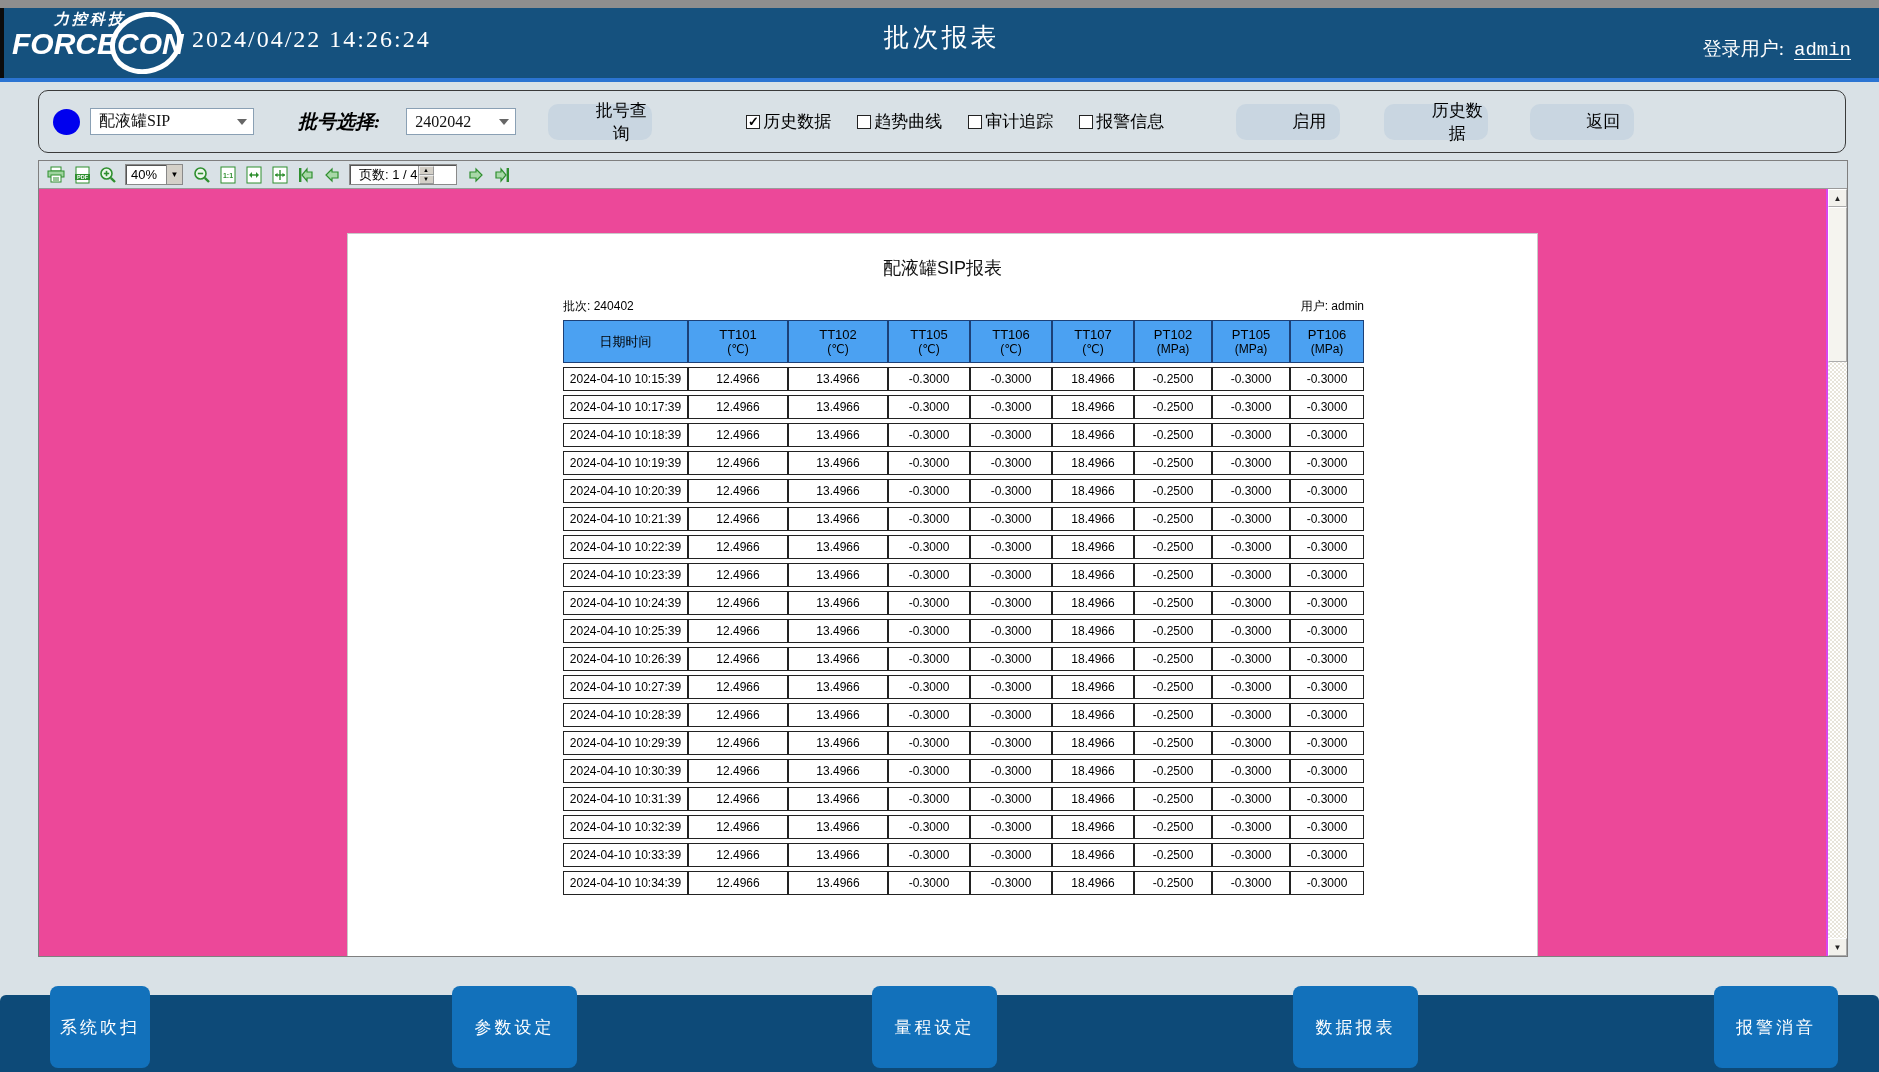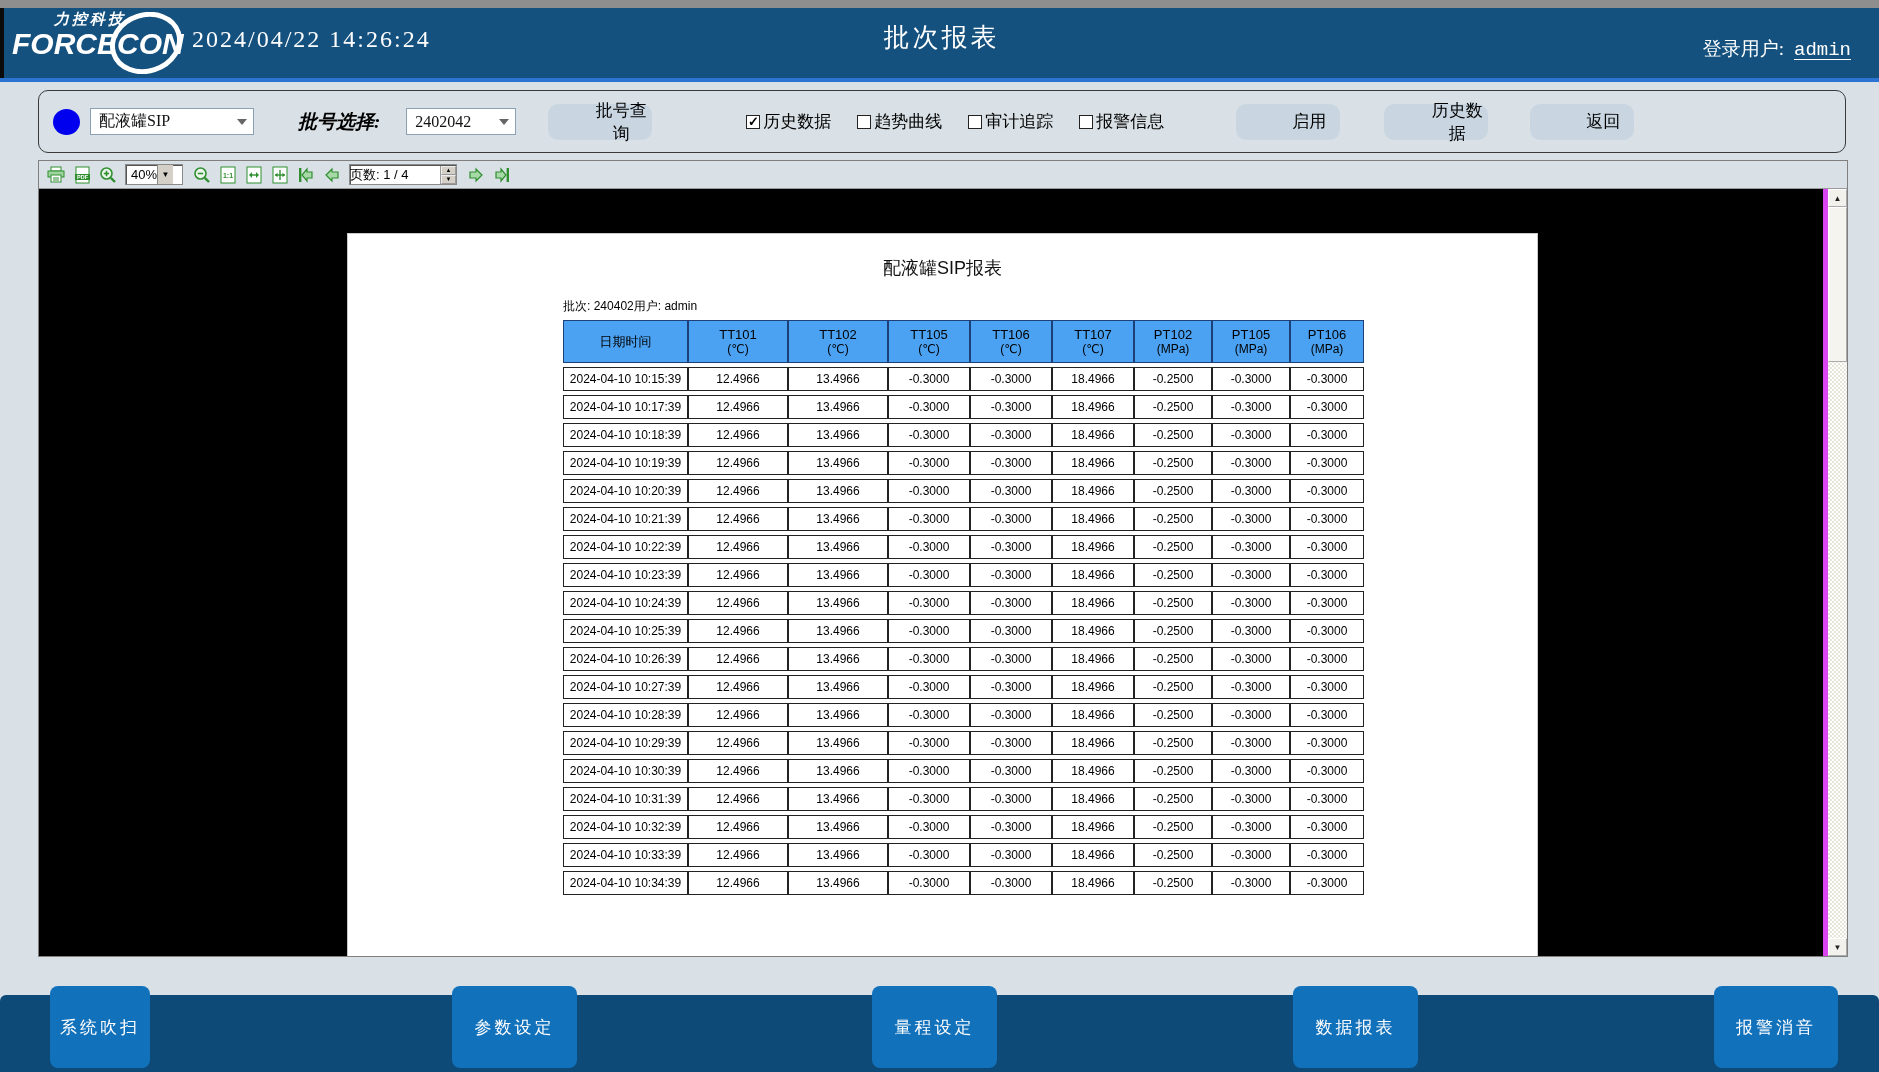--- a/index.html
+++ b/index.html
@@ -78,40 +78,40 @@
     border:1px solid #7f7f7f; background:#d9e1e6;
     display:flex; flex-direction:column;
   }
   .vtoolbar { height:27px; display:flex; align-items:center; padding-left:6px; flex:0 0 auto; }
   .vt-icon { width:22px; height:20px; display:flex; align-items:center; justify-content:center; margin-right:4px; }
   .vt-zoom-select, .vt-page-box {
     background:#fff; border:1px solid #8a8a8a; box-shadow: inset 1px 1px 0 #555;
     height:21px; display:flex; align-items:center; font-size:13px;
     margin:0 8px 0 2px; color:#000;
   }
-  .vt-zoom-select { width:58px; justify-content:flex-start; padding-left:5px; }
+  .vt-zoom-select { width:58px; justify-content:space-between; padding-left:5px; }
   .vt-zoom-btn { width:16px; height:19px; background:#d4d0c8; border-left:1px solid #888; display:flex; align-items:center; justify-content:center; font-size:8px; color:#000; }
-  .vt-page-box { width:108px; padding-left:0; justify-content:space-between; }
+  .vt-page-box { width:108px; padding-left:9px; }
   .vt-spin { display:flex; flex-direction:column; border-left:1px solid #999; }
   .vt-spin span { width:15px; height:9px; background:#d4d0c8; font-size:6px; display:flex; align-items:center; justify-content:center; border:1px outset #eee; color:#000;}
   .vcontent { flex:1 1 auto; display:flex; border-top:1px solid #9a9a9a; min-height:0; }
-  .vwhite { flex:1 1 auto; background:#000000; border-right:5px solid #d946ef; overflow:hidden; position:relative; }
+  .vwhite { flex:1 1 auto; background:#ec4899; border-right:2px solid #d946ef; overflow:hidden; position:relative; }
   
   .vscroll { flex:0 0 19px; display:flex; flex-direction:column; background:repeating-conic-gradient(#ffffff 0% 25%, #e7e4da 0% 50%) 0 0 / 4px 4px; }
   .sc-btn { height:18px; background:#f2f1ec; border:1px outset #fff; font-size:8px; color:#222; display:flex; align-items:center; justify-content:center; flex:0 0 auto; }
   .sc-thumb { height:155px; background:#f5f4ef; border:1px outset #fff; flex:0 0 auto; }
   .sc-spacer { flex:1 1 auto; }
   
   .paper {
     position:absolute; left:308px; top:44px; width:1191px; height:750px;
     background:#fff; border:1px solid #c9c9c9;
   }
   .report-title { text-align:center; margin-top:22px; font-size:18px; color:#111; }
   .report-inner { width:801px; margin-left:215px; margin-top:18px; }
-  .report-meta { display:flex; font-size:12px; color:#000; margin-bottom:1px; }
+  .report-meta { display:flex; justify-content:space-between; font-size:12px; color:#000; margin-bottom:1px; }
   table.report { border-collapse:separate; border-spacing:0 4px; table-layout:fixed; width:801px; }
   table.report th {
     background:#4ba1f2; border:1px solid #1c4077; font-weight:normal;
     font-size:13px; color:#000; height:43px; padding:0; text-align:center;
   }
   table.report th .unit { font-size:12px; }
   table.report td {
     border:1px solid #222; font-size:12px; color:#000; text-align:center;
     height:24px; padding:0; background:#fff; white-space:nowrap;
   }

